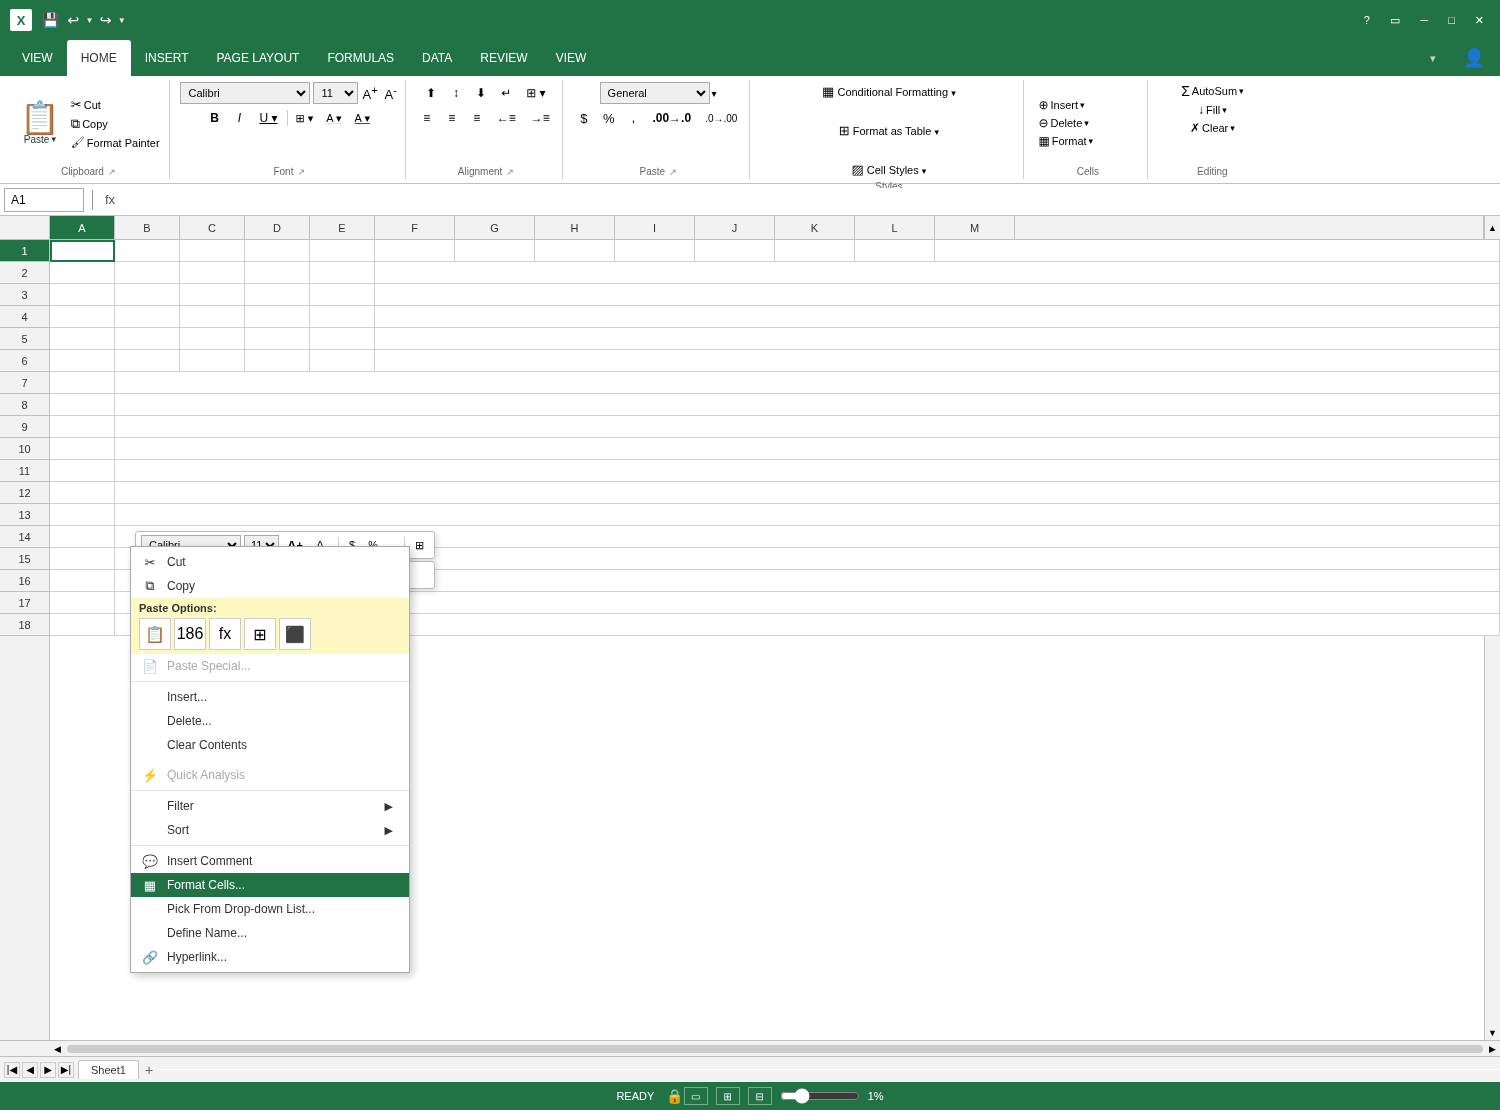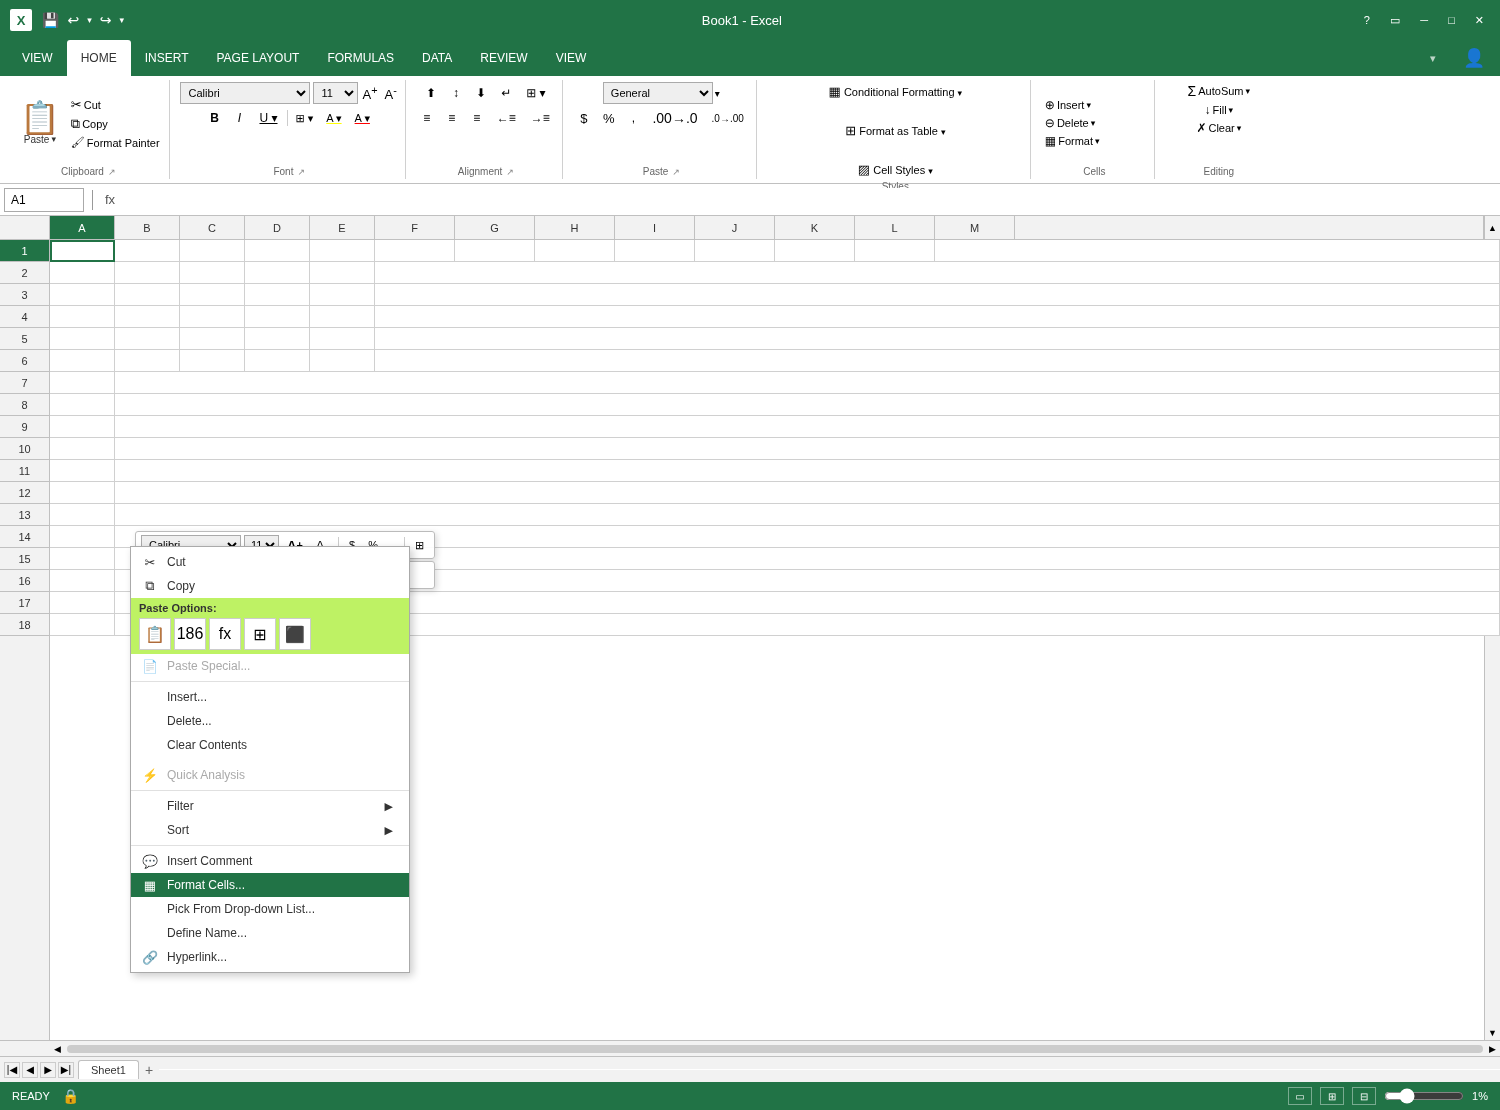--- a/index.html
+++ b/index.html
@@ -58,21 +58,21 @@
     .ctx-icon { position: absolute; left: 10px; font-size: 13px; width: 18px; display: flex; align-items: center; justify-content: center; }
     .ctx-arrow { margin-left: auto; font-size: 11px; }
     .ctx-separator { height: 1px; background: #e0e0e0; margin: 3px 0; }
     .paste-icon-btn { width: 32px; height: 32px; border: 1px solid #ccc; background: #fff; display: flex; align-items: center; justify-content: center; cursor: pointer; font-size: 16px; }
     .sheet-tab { padding: 3px 12px; font-size: 11px; border: 1px solid #c0c0c0; border-bottom: none; border-radius: 3px 3px 0 0; cursor: pointer; background: #e0e0e0; color: #555; }
     .sheet-tab.active { background: #fff; color: #333; font-weight: 500; }
     .sheet-nav { display: flex; align-items: center; gap: 2px; padding: 0 4px; }
     .sheet-nav-btn { font-size: 10px; cursor: pointer; width: 16px; height: 16px; display: flex; align-items: center; justify-content: center; border: 1px solid #ccc; background: #f2f2f2; }
 
     
-    .status-bar { height: 28px; background: #217346; display: flex; align-items: center; justify-content: space-between; padding: 0 12px; color: white; font-size: 11px; }
+    .status-bar { height: 28px; background: #217346; display: flex; align-items: center; justify-content: center; padding: 0 12px; color: white; font-size: 11px; }
     .status-left { display: flex; align-items: center; gap: 12px; }
     .status-right { display: flex; align-items: center; gap: 8px; }
     .zoom-slider { width: 80px; }
     .view-btn { width: 24px; height: 18px; border: 1px solid rgba(255,255,255,0.4); display: flex; align-items: center; justify-content: center; cursor: pointer; font-size: 10px; color: white; }
 
     
     .qat { display: flex; align-items: center; gap: 4px; }
     .qat-btn { color: white; font-size: 14px; cursor: pointer; padding: 2px; }
     .r-group { display: flex; flex-direction: column; border-right: 1px solid #d0d0d0; padding: 2px 6px; }
     .r-group-top { display: flex; align-items: center; flex: 1; gap: 4px; }
@@ -88,21 +88,20 @@
   <div class="title-bar-left">
     <div class="excel-icon">X</div>
     <div class="qat">
       <span class="qat-btn">💾</span>
       <span class="qat-btn">↩</span>
       <span class="qat-btn" style="font-size:9px;">▾</span>
       <span class="qat-btn">↪</span>
       <span class="qat-btn" style="font-size:9px;">▾</span>
     </div>
   </div>
-  <div class="title-bar-center">Book1 - Excel</div>
   <div class="title-bar-right">
     <span class="title-btn">?</span>
     <span class="title-btn">▭</span>
     <span class="title-btn">─</span>
     <span class="title-btn">□</span>
     <span class="title-btn">✕</span>
   </div>
 </div>
 
 <div class="ribbon-tabs">
@@ -203,21 +202,21 @@
       <div style="display:flex;align-items:center;gap:2px;">
         <select style="border:1px solid #aaa;font-size:11px;width:110px;height:22px;padding:0 3px;">
           <option>General</option>
         </select>
         <span style="font-size:10px;cursor:pointer;">▾</span>
       </div>
       <div style="display:flex;gap:2px;">
         <span class="font-btn" style="font-size:13px;">$</span>
         <span class="font-btn" style="font-size:13px;">%</span>
         <span class="font-btn" style="font-size:12px;">,</span>
-        <span class="font-btn" style="font-size:14px;">.00→.0</span>
+        <span class="font-btn" style="font-size:12px;font-weight:bold;">.00→.0</span>
         <span class="font-btn" style="font-size:10px;">.0→.00</span>
       </div>
     </div>
     <div class="r-group-name">
       <span>Paste</span>
       <span class="expand-icon">↗</span>
     </div>
   </div>
 
   <div class="r-group" style="min-width:270px;">
@@ -477,21 +476,21 @@
     <div class="ctx-item">
       <span class="ctx-icon">✂</span>
       <span>Cut</span>
     </div>
 
     <div class="ctx-item">
       <span class="ctx-icon">⧉</span>
       <span>Copy</span>
     </div>
 
-    <div style="background:#bef264;padding:4px 8px;">
+    <div style="background:#fef9c3;padding:4px 8px;">
       <div style="font-size:11px;font-weight:bold;color:#333;margin-bottom:4px;">Paste Options:</div>
       <div style="display:flex;gap:3px;">
         <div class="paste-icon-btn" title="Paste">📋</div>
         <div class="paste-icon-btn" title="Paste Values">186</div>
         <div class="paste-icon-btn" title="Paste Formulas">fx</div>
         <div class="paste-icon-btn" title="Transpose">⊞</div>
         <div class="paste-icon-btn" title="Formatting">⬛</div>
       </div>
     </div>
 

